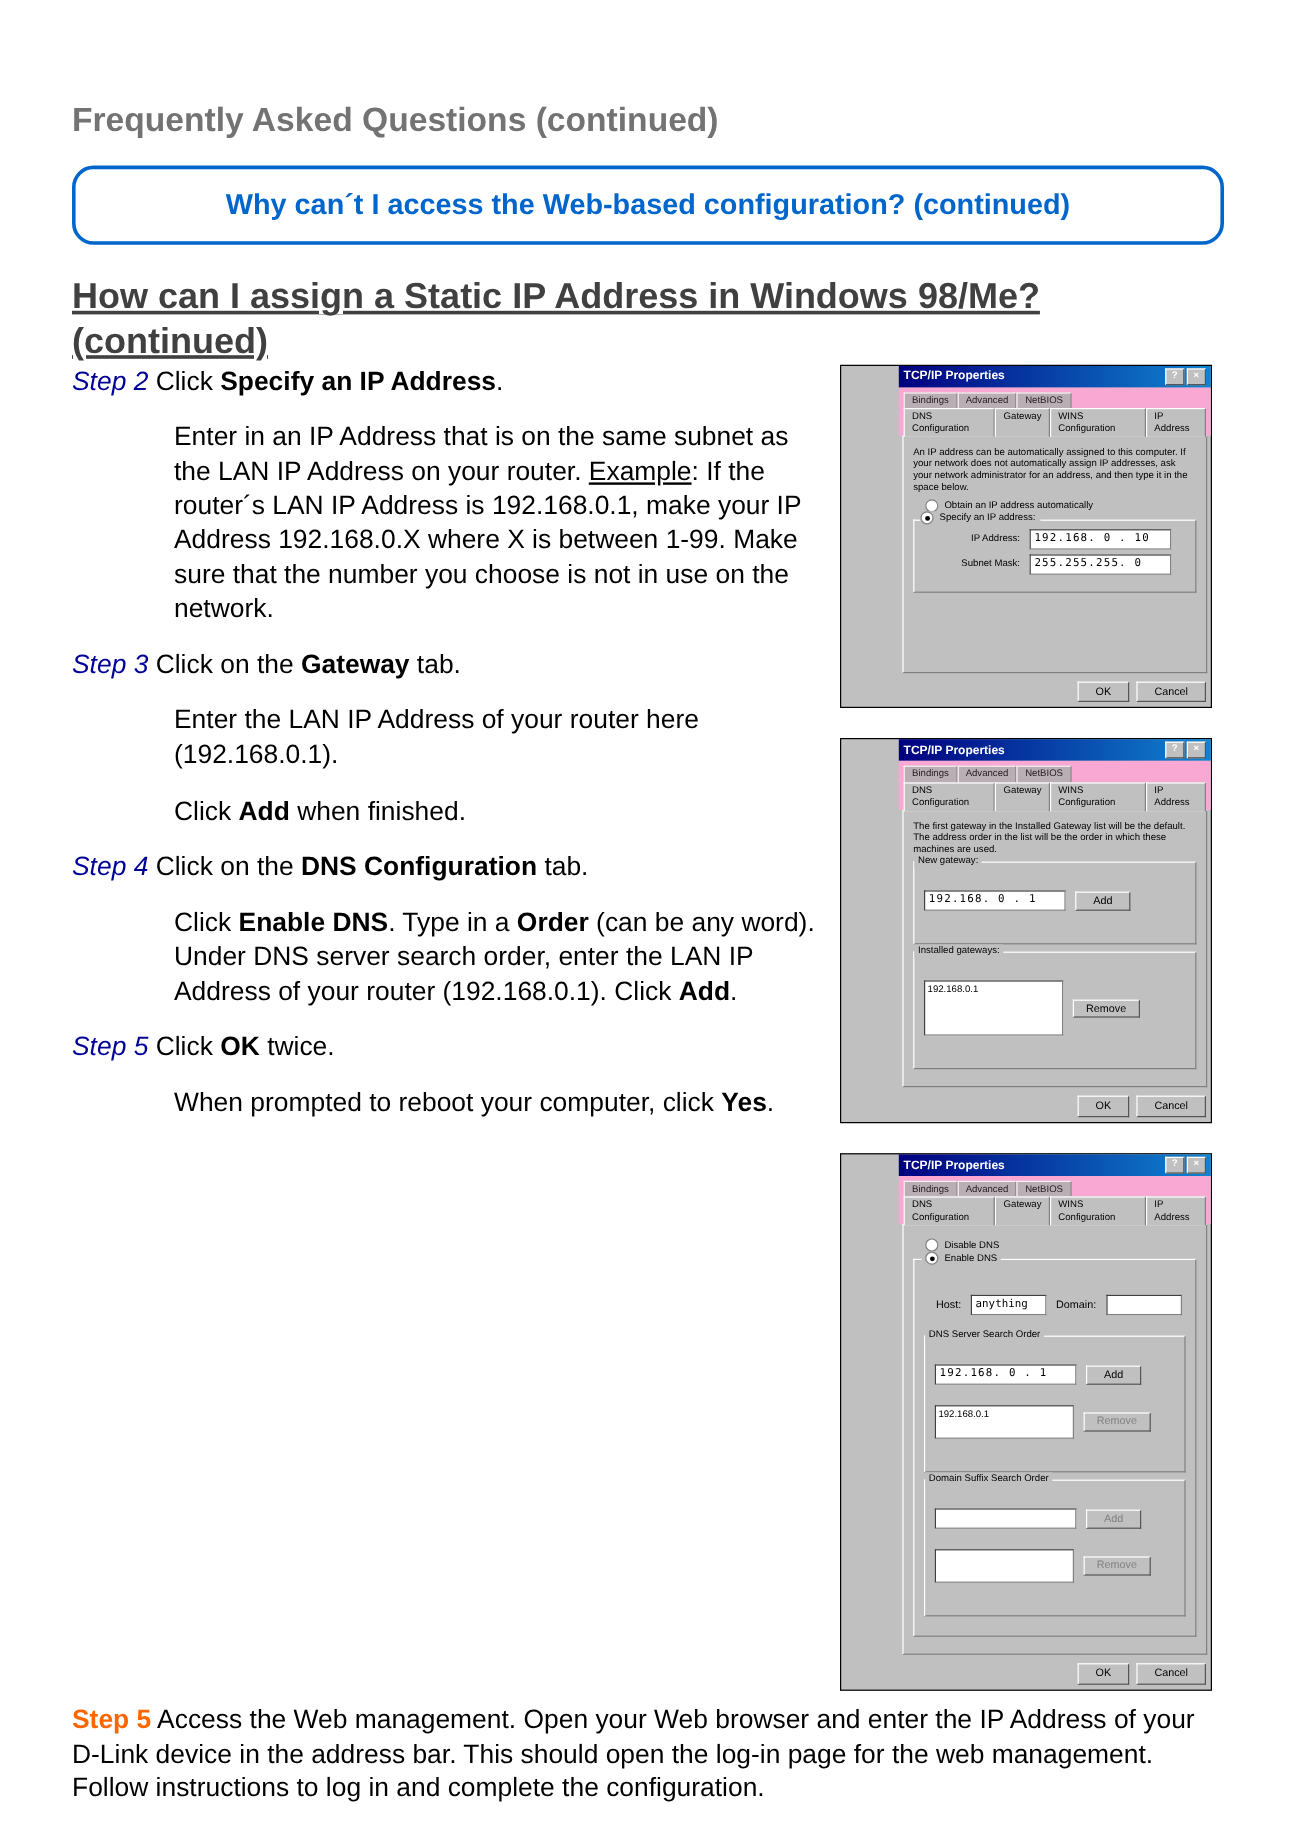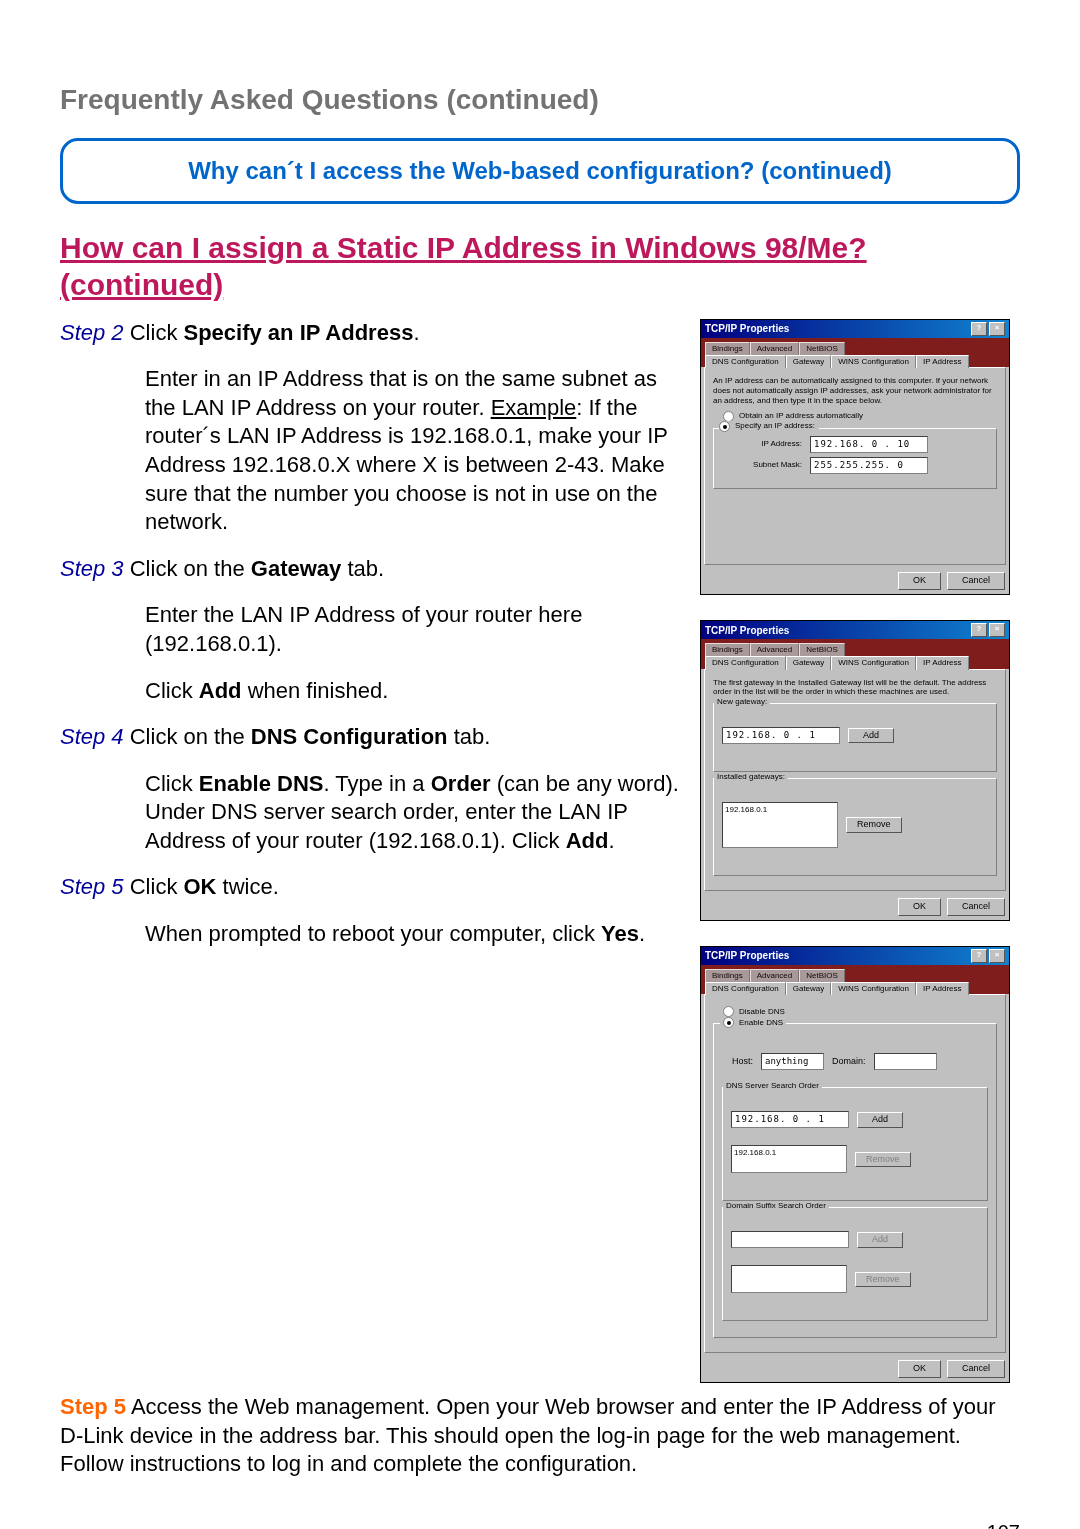--- a/index.html
+++ b/index.html
@@ -24,44 +24,43 @@
     border: 3px solid #0066cc;
     border-radius: 18px;
     padding: 14px 20px;
     color: #0066cc;
     font-size: 24px;
     font-weight: bold;
     text-align: center;
     margin-bottom: 25px;
   }
   .subheading {
-    color: #be185d;
+    color: #404040;
     font-size: 30px;
     font-weight: bold;
     text-decoration: underline;
-    margin-bottom: 15px;
     line-height: 1.25;
   }
   .content-row { display:flex; gap:20px; }
   .left { flex:1; }
   .right { width: 320px; display:flex; flex-direction:column; gap:25px; }
   .step-label { color:#000099; font-style:italic; font-weight:normal; }
   .orange-step { color:#ff6600; font-weight:bold; }
   .para { margin: 0 0 18px 0; }
   .indent { margin-left: 85px; }
   .u { text-decoration: underline; }
   .b { font-weight:bold; }
   .pagenum { text-align:right; font-size:20px; margin-top:40px; }
 
   
-  .dlg { border:1px solid #000; background:#c0c0c0; font-size:9px; font-family: Tahoma, Arial, sans-serif; width:310px; box-sizing:border-box; }
+  .dlg { border:1px solid #000; background:#c0c0c0; font-size:9px; font-family: Tahoma, Arial, sans-serif; width:310px; box-sizing:border-box;padding-left:48px; }
   .dlg-title { background: linear-gradient(90deg,#000080,#1084d0); color:#fff; font-weight:bold; padding:2px 4px; display:flex; justify-content:space-between; align-items:center; font-size:10px; }
   .dlg-btns { display:flex; gap:2px; }
   .dlg-btn { background:#c0c0c0; border:1px solid #fff; border-right-color:#555; border-bottom-color:#555; width:14px; height:12px; font-size:8px; text-align:center; line-height:10px; }
-  .tabs-row { display:flex; padding:3px 4px 0 4px; background:#7f1d1d; gap:0; }
+  .tabs-row { display:flex; padding:3px 4px 0 4px; background:#f9a8d4; gap:0; }
   .tab { background:#c0c0c0; border:1px solid #fff; border-right-color:#808080; border-bottom:none; padding:1px 6px; font-size:8px; position:relative; top:1px; }
   .tab.back { background:#b0b0b0; opacity:0.85; }
   .tab.active { background:#c0c0c0; z-index:2; }
   .dlg-body { border:1px solid #fff; border-left-color:#fff; border-top-color:#fff; border-right-color:#808080; border-bottom-color:#808080; margin:0 3px 3px 3px; background:#c0c0c0; padding:8px; min-height:180px; display:flex; flex-direction:column; justify-content:space-between; }
   .grp { border:1px solid #808080; border-top-color:#fff; border-left-color:#fff; margin:6px 0; padding:6px 8px 10px 8px; position:relative; }
   .grp-title { position:absolute; top:-7px; left:0; background:#c0c0c0; padding:0 3px; font-size:8px; }
   .radio { display:flex; align-items:center; gap:5px; font-size:8px; margin:3px 0 3px 10px; }
   .radio-c { width:9px; height:9px; border:1px solid #808080; border-radius:50%; background:#fff; display:flex; align-items:center; justify-content:center; }
   .radio-c.sel::after { content:""; width:4px; height:4px; background:#000; border-radius:50%; }
   .fldrow { display:flex; align-items:center; gap:8px; margin:4px 0 4px 25px; font-size:8px; }
@@ -83,21 +82,21 @@
 
 <div class="subheading">How can I assign a Static IP Address in Windows 98/Me?  (continued)</div>
 
 <div class="content-row">
   <div class="left">
 
     <p class="para">
       <span class="step-label">Step 2</span><span> Click </span><span class="b">Specify an IP Address</span><span>.</span>
     </p>
     <p class="para indent">
-      <span>Enter in an IP Address that is on the same subnet as the LAN IP Address on your router. </span><span class="u">Example</span><span>: If the router´s LAN IP Address is 192.168.0.1, make your IP Address 192.168.0.X where X is between 2-43. Make sure that the number you choose is not in use on the network.</span>
+      <span>Enter in an IP Address that is on the same subnet as the LAN IP Address on your router. </span><span class="u">Example</span><span>: If the router´s LAN IP Address is 192.168.0.1, make your IP Address 192.168.0.X where X is between 1-99. Make sure that the number you choose is not in use on the network.</span>
     </p>
 
     <p class="para">
       <span class="step-label">Step 3</span><span> Click on the </span><span class="b">Gateway</span><span> tab.</span>
     </p>
     <p class="para indent">Enter the LAN IP Address of your router here (192.168.0.1).</p>
     <p class="para indent">
       <span>Click </span><span class="b">Add</span><span> when finished.</span>
     </p>
 

